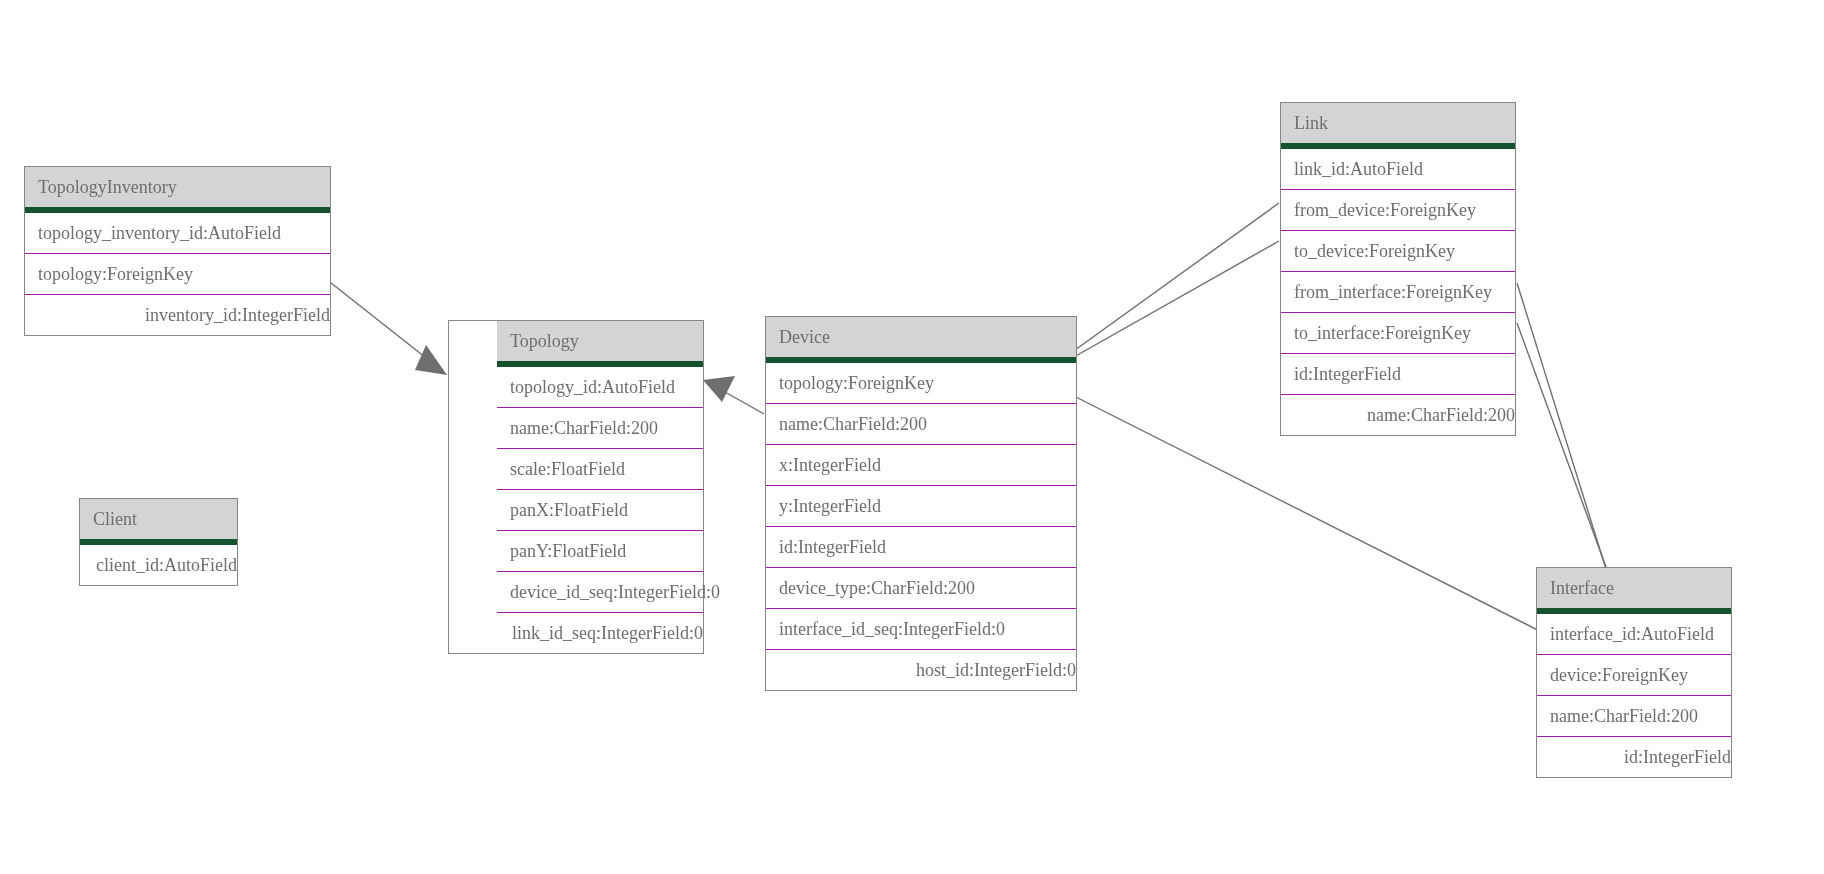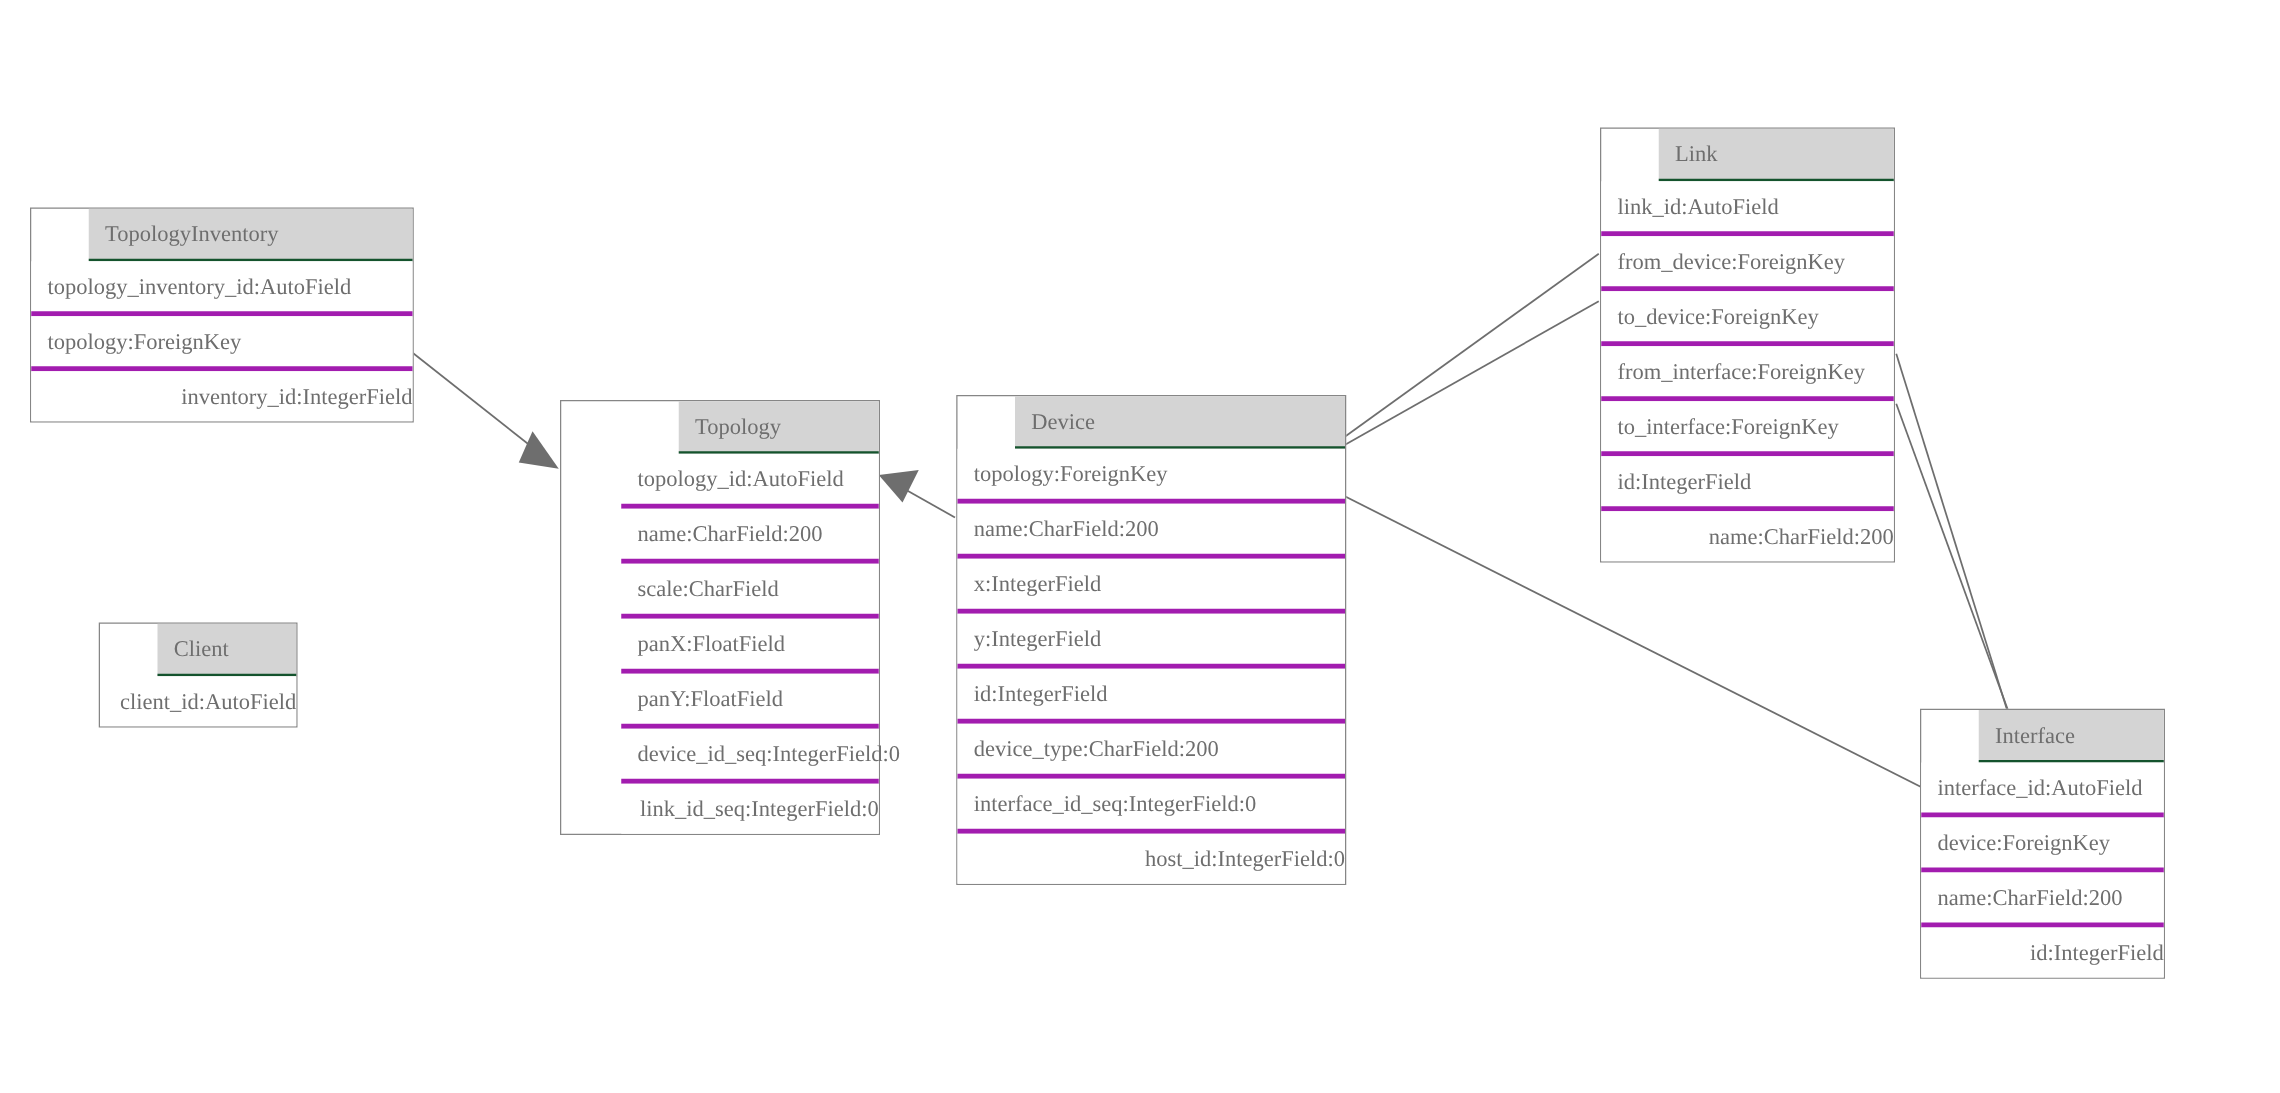--- a/index.html
+++ b/index.html
@@ -28,34 +28,33 @@
   .entity {
     position: absolute;
     border: 1px solid #868686;
     background: #ffffff;
     box-sizing: border-box;
     z-index: 2;
   }
   .entity-title {
     background: #d4d4d4;
     color: #6e6e6e;
-    border-bottom: 2px solid #14532d;
+    border-bottom: 6px solid #14532d;
     font-size: 18px;
     line-height: 1;
     padding: 11px 0 11px 13px;
     box-sizing: border-box;
     white-space: nowrap;
-    margin-left: 46px;
   }
   .entity-row {
     color: #6e6e6e;
     font-size: 18px;
     line-height: 1;
     padding: 11px 0 11px 13px;
-    border-bottom: 4px solid #a21caf;
+    border-bottom: 1px solid #a21caf;
     background: #ffffff;
     box-sizing: border-box;
     white-space: nowrap;
   }
   .entity-row.last {
     border-bottom: none;
     text-align: right;
   }
 </style>
 </head>
@@ -110,21 +109,21 @@
 
   <div class="entity" style="left:79px; top:498px; width:159px;">
     <div class="entity-title">Client</div>
     <div class="entity-row last">client_id:AutoField</div>
   </div>
 
   <div class="entity" style="left:448px; top:320px; width:256px;padding-left:48px;">
     <div class="entity-title">Topology</div>
     <div class="entity-row">topology_id:AutoField</div>
     <div class="entity-row">name:CharField:200</div>
-    <div class="entity-row">scale:CharField</div>
+    <div class="entity-row">scale:FloatField</div>
     <div class="entity-row">panX:FloatField</div>
     <div class="entity-row">panY:FloatField</div>
     <div class="entity-row">device_id_seq:IntegerField:0</div>
     <div class="entity-row last">link_id_seq:IntegerField:0</div>
   </div>
 
   <div class="entity" style="left:765px; top:316px; width:312px;">
     <div class="entity-title">Device</div>
     <div class="entity-row">topology:ForeignKey</div>
     <div class="entity-row">name:CharField:200</div>

